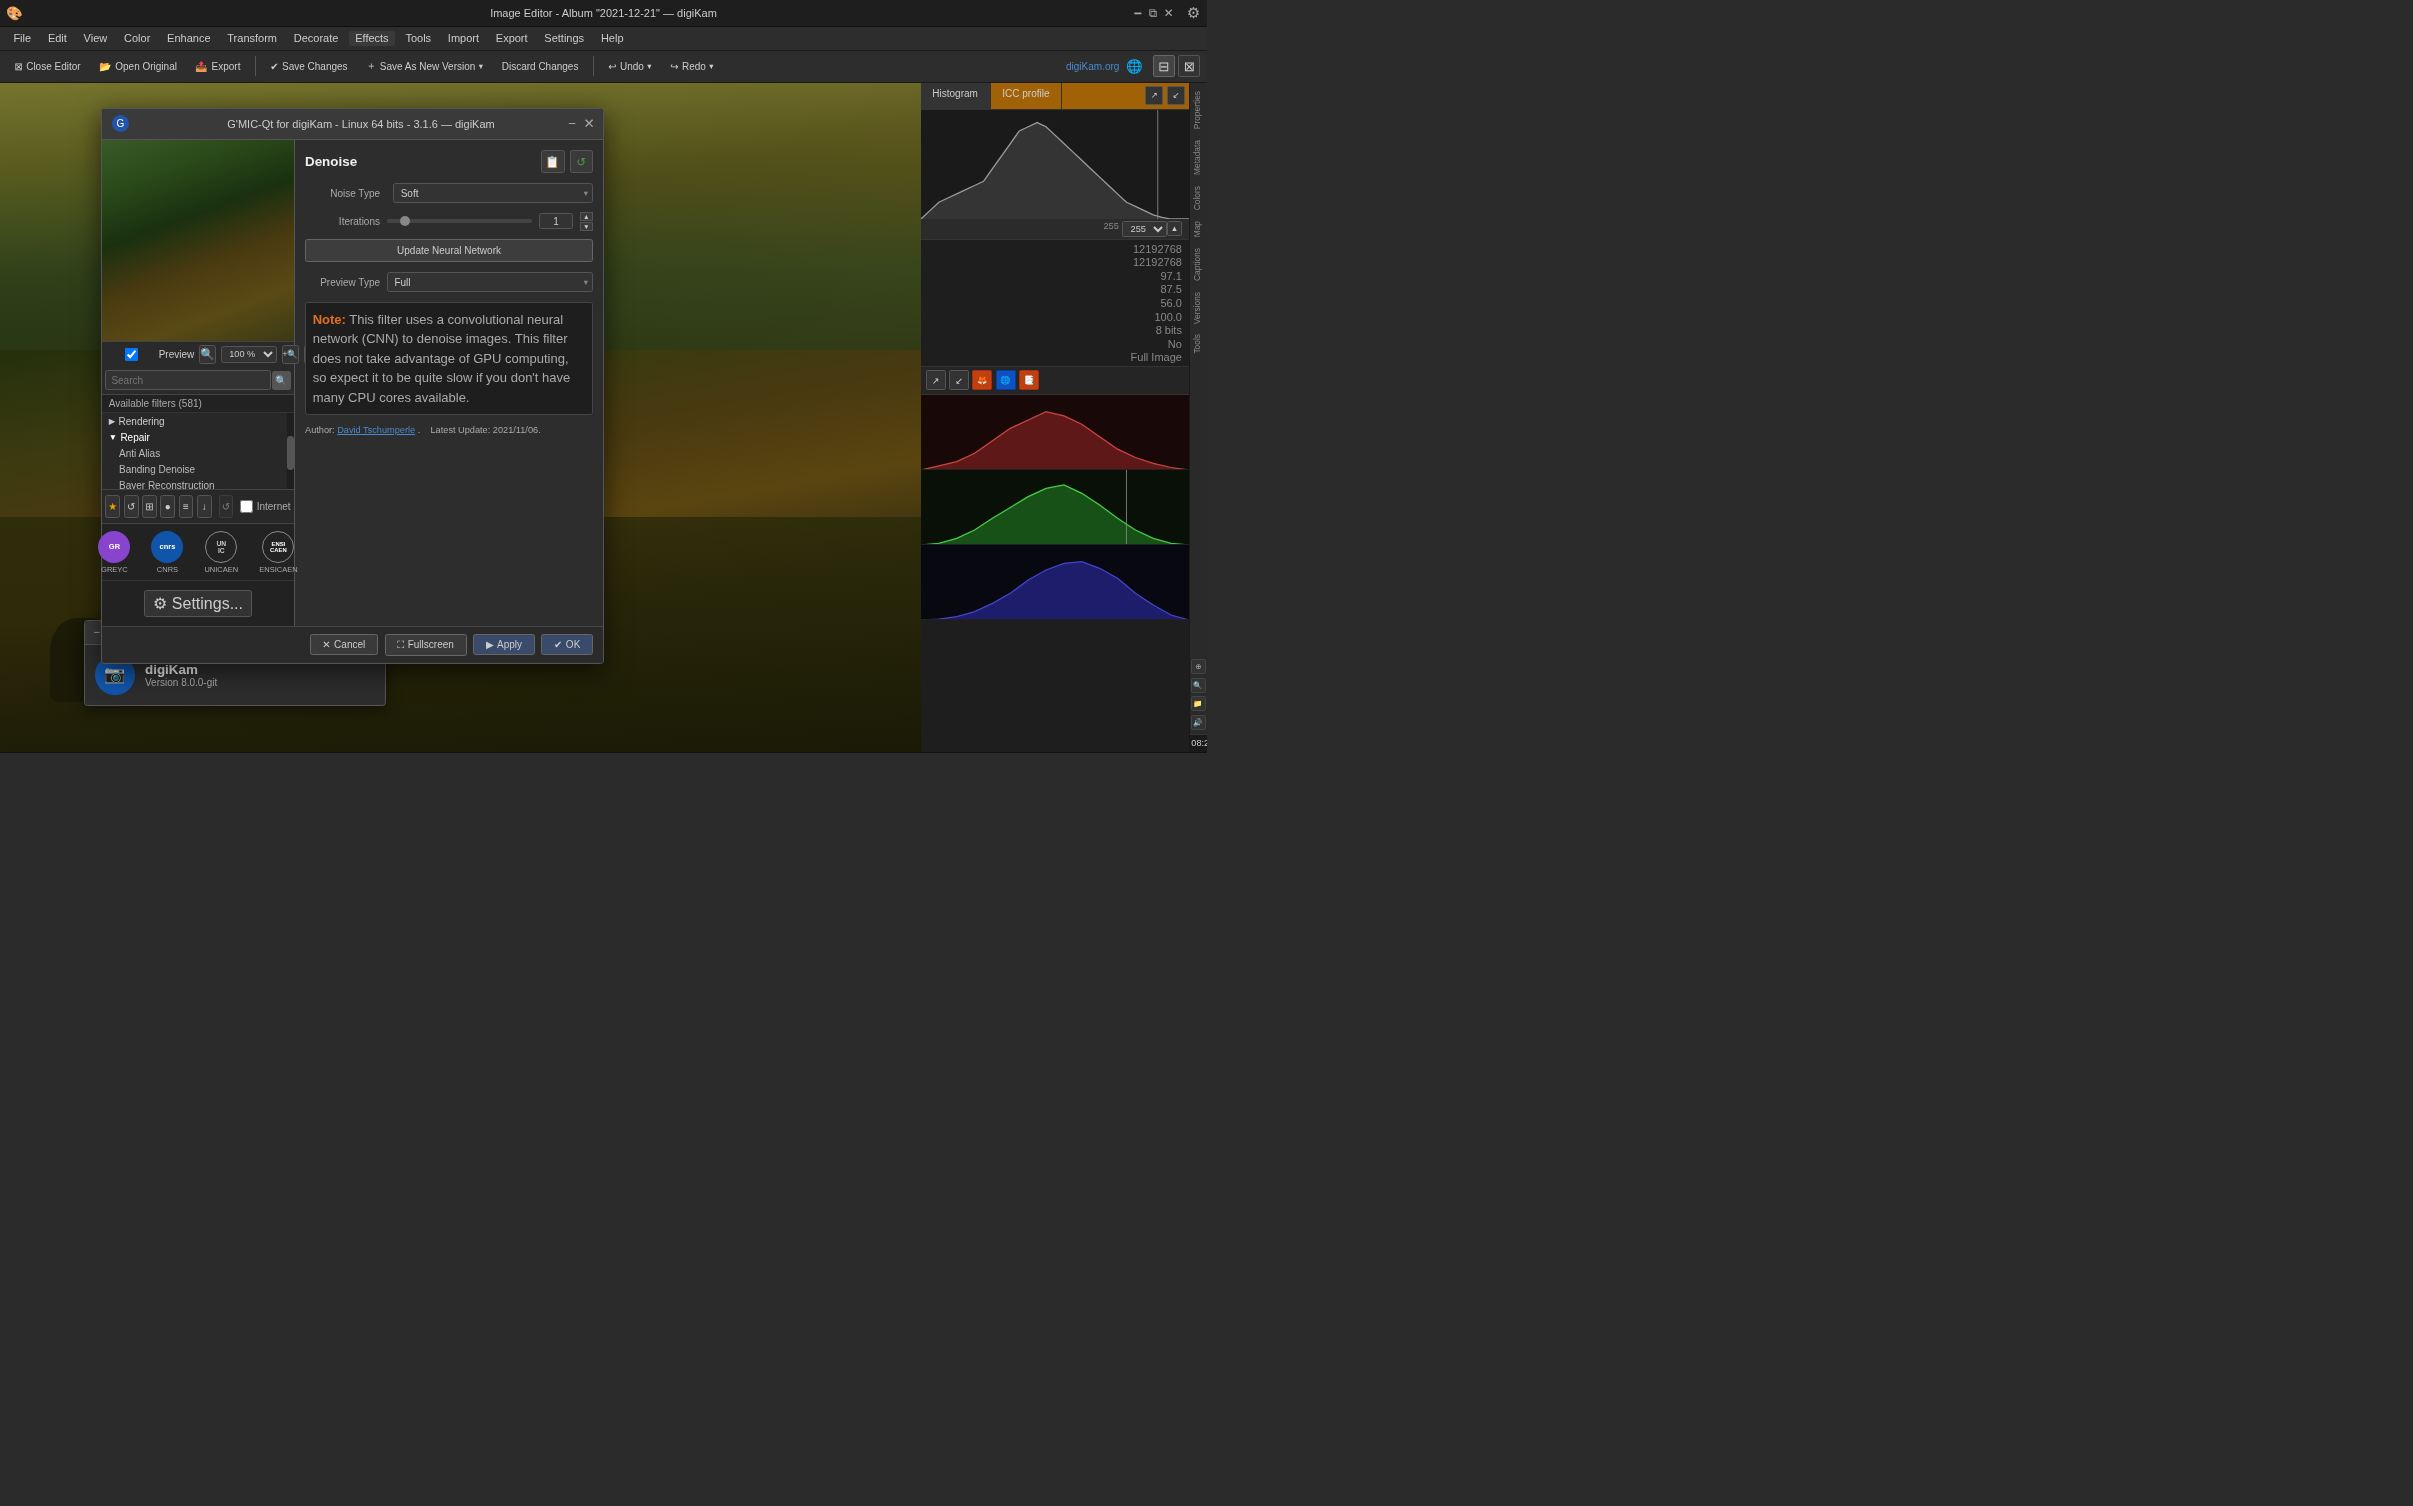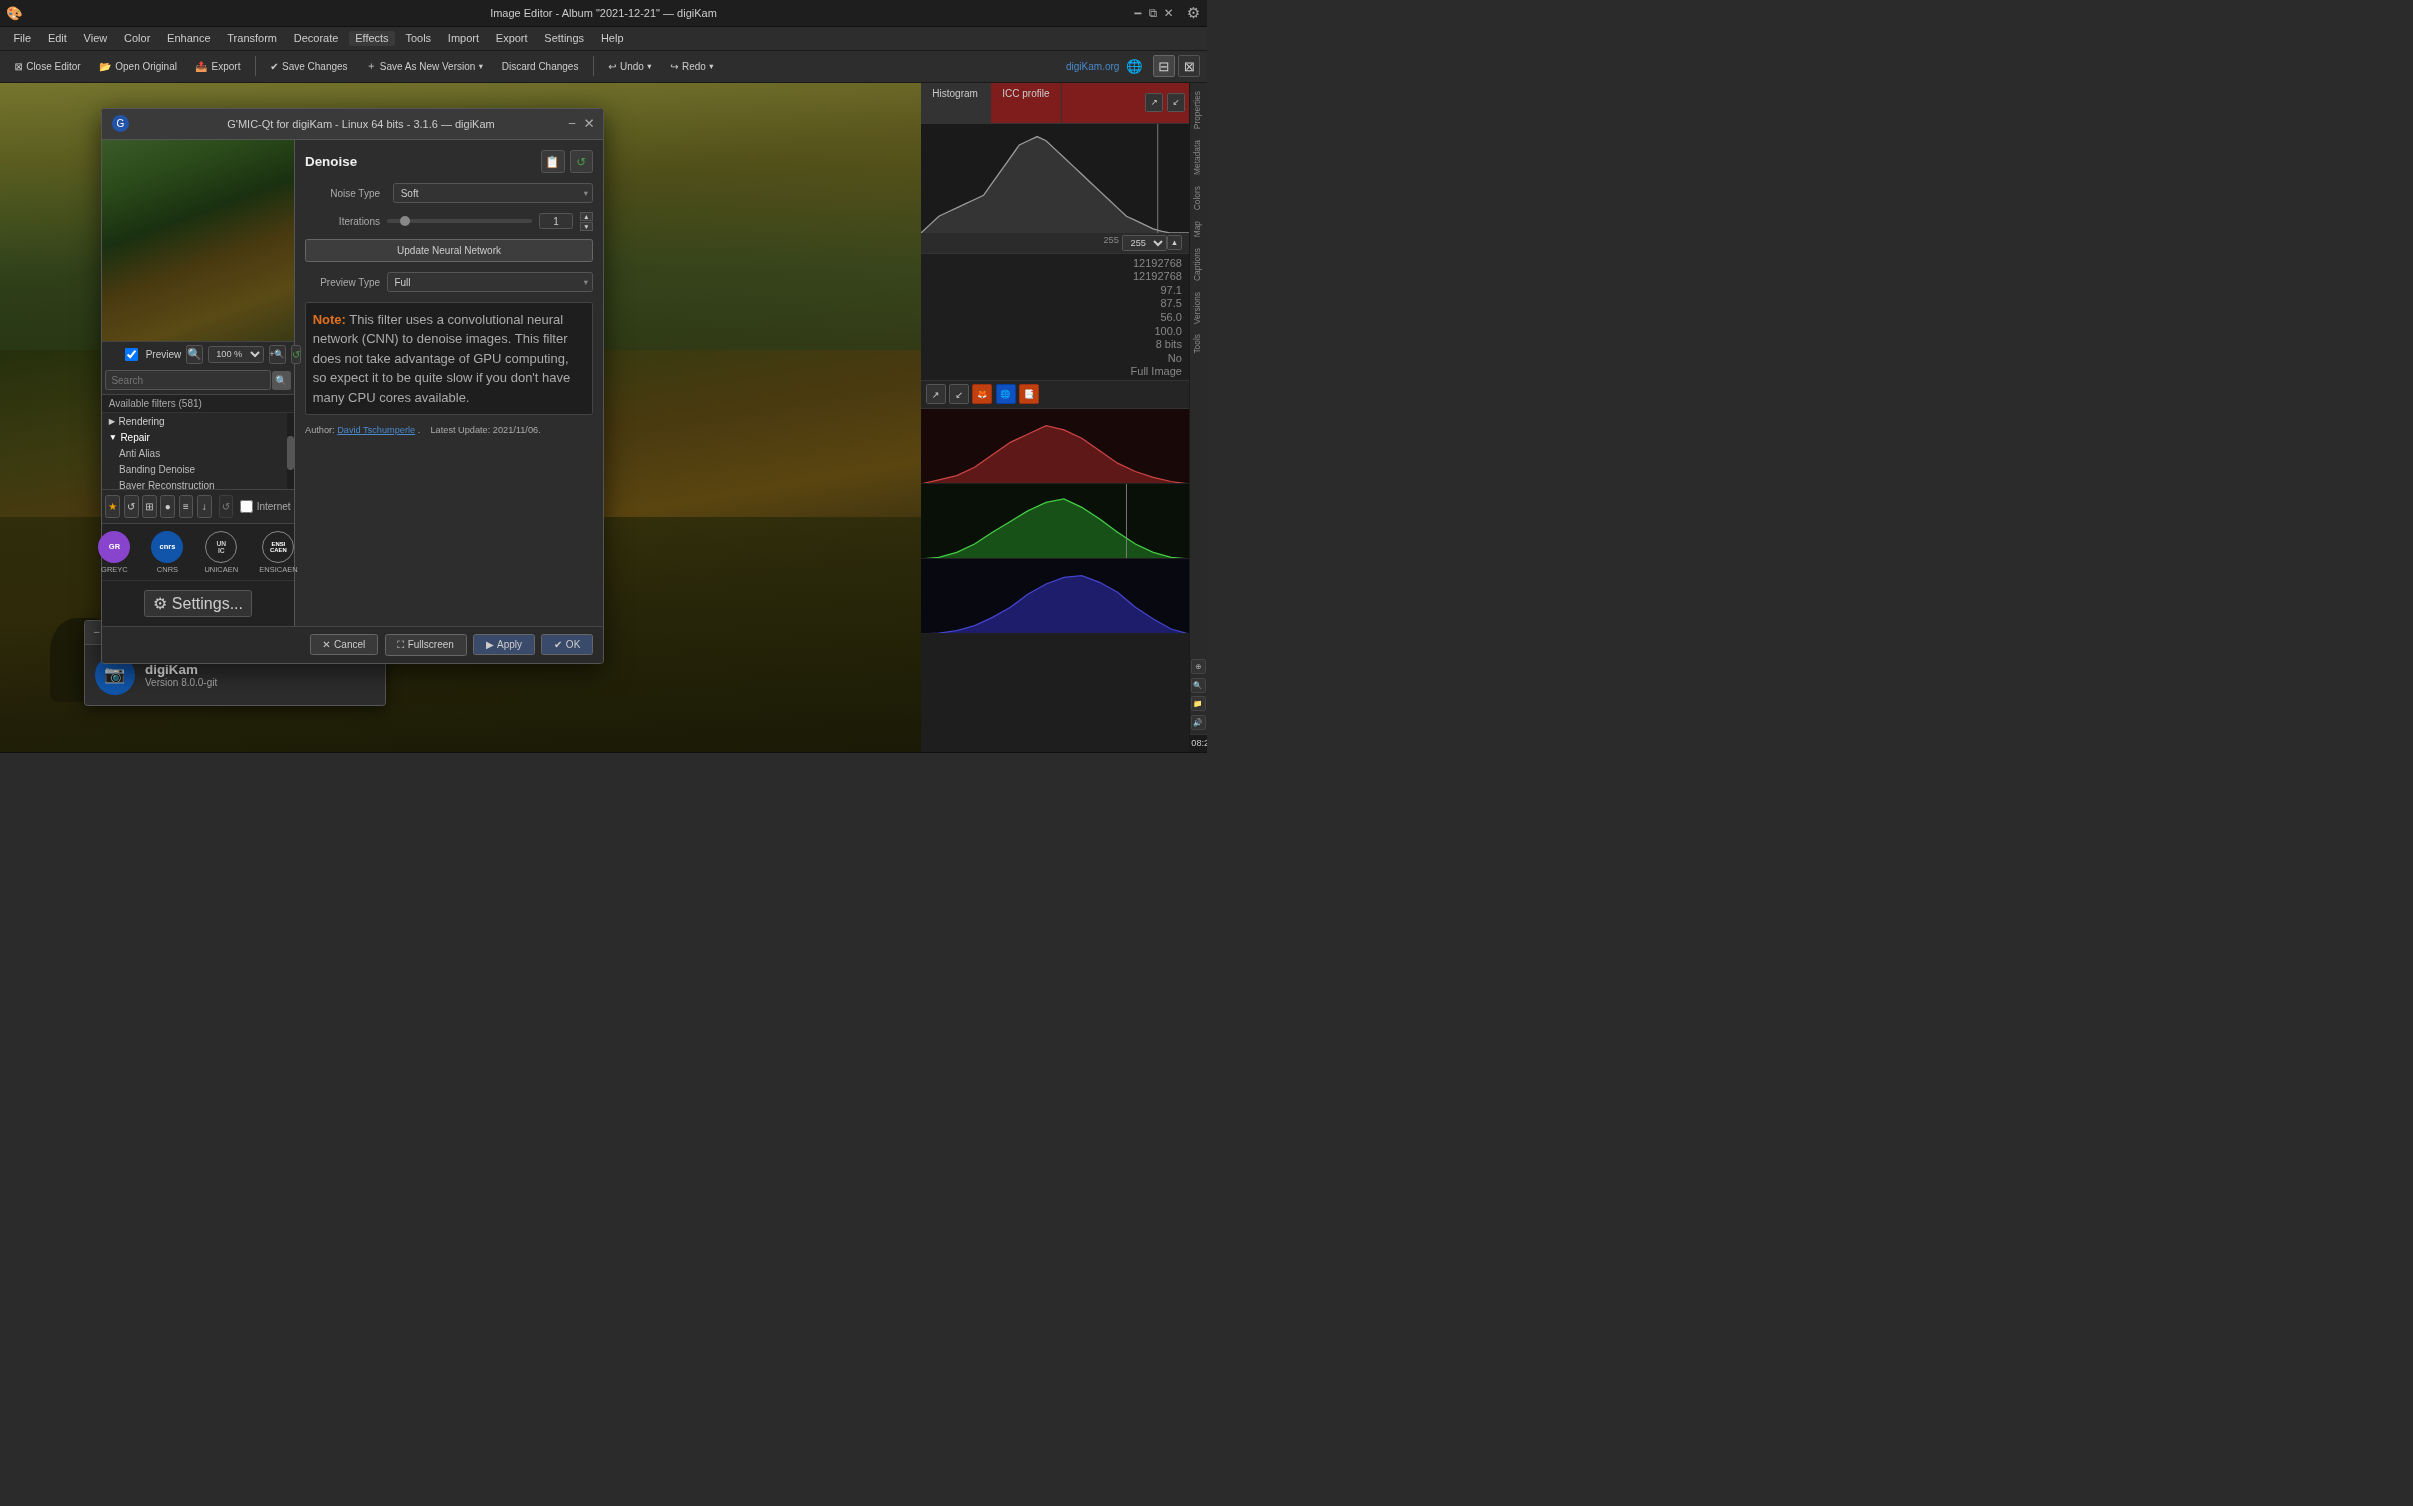--- a/index.html
+++ b/index.html
@@ -178,21 +178,21 @@
       display: flex;
       align-items: center;
       padding: 3.4px 6.7px;
       background: #2a2a2a;
       border-top: 0.8px solid #444;
       gap: 5px;
     }
     .preview-checkbox {
       display: flex;
       align-items: center;
-      gap: 8px;
+      gap: 21px;
       font-size: 10px;
       color: #ccc;
       padding-left: 16px;
     }
     .zoom-select {
       background: #333;
       border: 0.8px solid #555;
       color: #ccc;
       padding: 1.7px 3.4px;
       font-size: 9.2px;
@@ -631,23 +631,23 @@
       font-size: 13.4px;
       font-weight: bold;
       color: #eee;
     }
     .about-version {
       font-size: 10px;
       color: #aaa;
     }
     .hist-header {
       display: flex;
-      background: #7f1d1d;
+      background: #a16207;
       border-bottom: 0.8px solid #333;
-      height: 41px;
+      height: 27px;
     }
     .hist-header-tab {
       padding: 5px 11.7px;
       font-size: 10px;
       cursor: pointer;
       color: #ccc;
       border-right: 0.8px solid #333;
     }
     .hist-header-tab.active { background: #333; }
 

